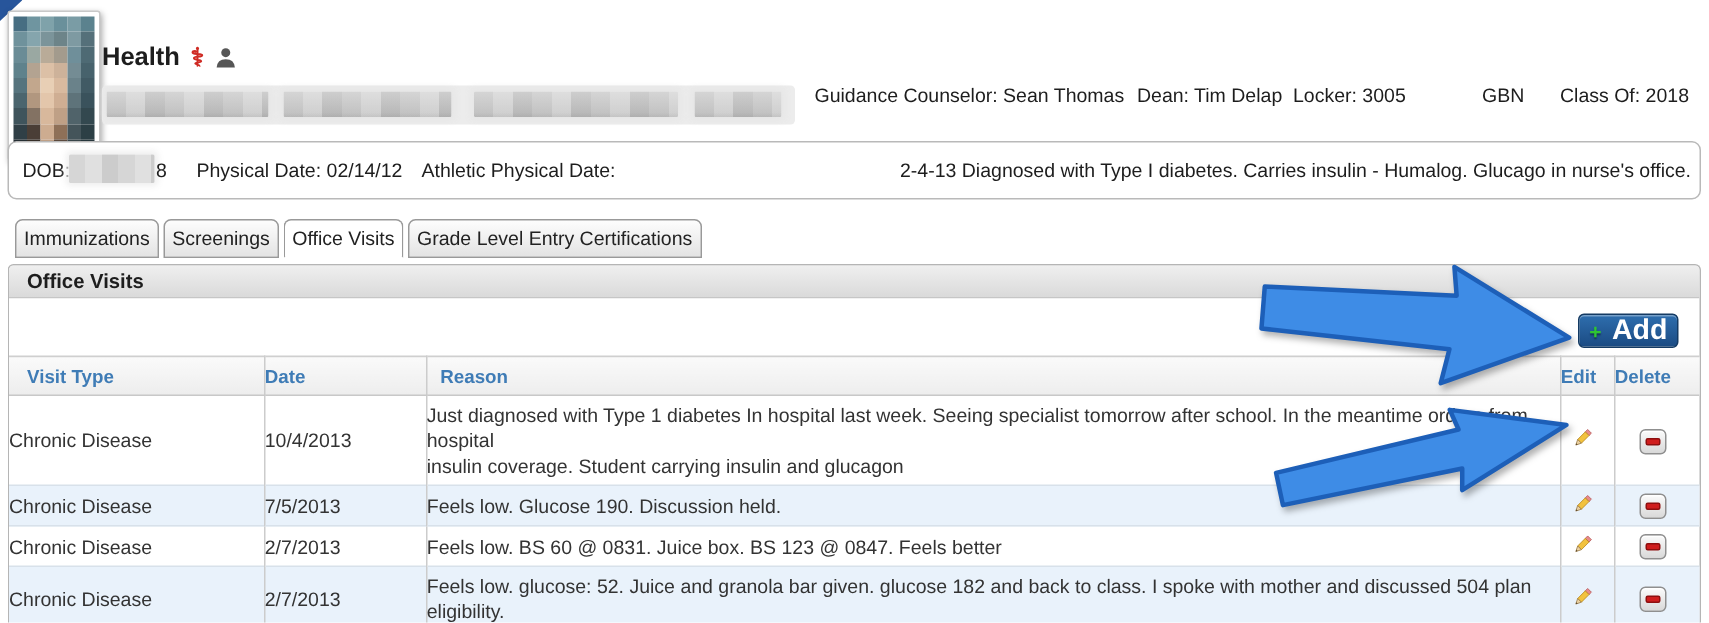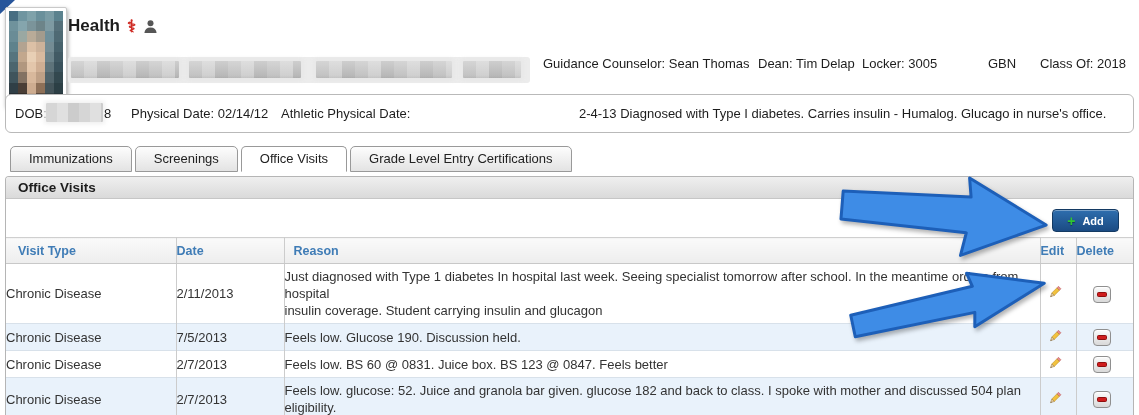--- a/index.html
+++ b/index.html
@@ -11,60 +11,60 @@
   
   .corner-tri { position:absolute; left:0; top:0; width:15px; height:14px;
     background:#27559b; clip-path:polygon(0 0,100% 0,0 100%); }
   
   .photo { position:absolute; left:5px; top:7px; width:62px; height:100px;
     background:#fff; border:1px solid #c9c9c9; padding:3px; border-radius:2px;
     box-shadow:1px 2px 4px rgba(0,0,0,.35); }
   .mosaic { width:100%; height:100%; display:grid;
     grid-template-columns:repeat(6,1fr); grid-template-rows:repeat(9,1fr); }
   
-  .page-title { position:absolute; left:68px; top:16px; font-size:17px;
+  .page-title { position:absolute; left:68px; top:28px; font-size:17px;
     font-weight:bold; color:#1d1d1d; display:flex; align-items:center; gap:7px; }
   .caduceus { color:#cf2b24; font-size:17px; line-height:1; }
   .person-icon svg { display:block; }
   .name-redact-wrap { position:absolute; left:68px; top:57px; width:462px; height:26px;
     background:#ececec; border-radius:3px; }
   .redact-seg { position:absolute; top:4px; height:17px; border-radius:1px;
     background:repeating-linear-gradient(90deg,#c3c3c3 0 13px,#d0d0d0 13px 26px,#b9b9b9 26px 39px),
                linear-gradient(180deg,rgba(255,255,255,.3),rgba(0,0,0,.06));
     background-blend-mode:overlay; box-shadow:0 0 4px 2px rgba(230,230,230,.9); }
   .info-line span { position:absolute; top:56px; white-space:nowrap; color:#1d1d1d; }
   
   .demo-box { position:absolute; left:5px; top:94px; width:1129px; height:39px;
     border:1px solid #b9b9b9; border-radius:6px; background:#fff; }
   .demo-box span { position:absolute; top:11px; white-space:nowrap; color:#1d1d1d; }
   .dob-redact { position:absolute; left:40px; top:8px; width:57px; height:19px;
     background:repeating-linear-gradient(90deg,#d6d6d6 0 11px,#e0e0e0 11px 22px,#cccccc 22px 33px);
     box-shadow:0 0 4px 2px rgba(238,238,238,.95); border-radius:1px; }
   
   .tabs { position:absolute; left:10px; top:146px; display:flex; gap:3px; }
-  .tab { padding:4px 18px 5px; border:1px solid #999; border-radius:5px 5px 0 0;
+  .tab { padding:4px 5px 5px; border:1px solid #999; border-radius:5px 5px 0 0;
     background:linear-gradient(#fdfdfd,#e3e3e3); font-size:13px; color:#222;
     white-space:nowrap; cursor:default; }
   .tab.active { background:#fff; border-bottom-color:#fff;
     box-shadow:0 1px 0 #fff; }
   
   .panel { position:absolute; left:5px; top:176px; width:1129px; height:240px;
     border:1px solid #b5b5b5; border-bottom:none; border-radius:4px 4px 0 0; background:#fff; }
   .panel-header { height:22px; background:linear-gradient(#efefef,#dadada);
     border-bottom:1px solid #c6c6c6; border-radius:3px 3px 0 0; }
   .panel-title { font-weight:bold; font-size:13.5px; color:#1d1d1d;
     padding-left:12px; line-height:22px; }
   .add-btn { position:absolute; left:1046px; top:32px; width:67px; height:23px;
     border:1px solid #143a63; border-radius:4px;
     background:linear-gradient(#2e6eae,#1b4b83);
     box-shadow:inset 0 1px 0 rgba(255,255,255,.35);
     display:flex; align-items:center; justify-content:center; gap:7px; cursor:pointer; }
   .add-plus { color:#2fc532; font-weight:bold; font-size:14px; line-height:1;
     text-shadow:0 1px 1px rgba(0,0,0,.4); }
-  .add-label { color:#fff; font-weight:bold; font-size:11px; }
+  .add-label { color:#fff; font-weight:bold; font-size:19px; }
   
   table.visits { position:absolute; left:0; top:60px; width:1127px;
     border-collapse:collapse; table-layout:fixed; font-size:13px; }
   table.visits th { height:26px; font-size:12.5px; font-weight:bold; color:#3f7cb6;
     border-top:1px solid #cfcfcf; border-bottom:1px solid #c8c8c8;
     background:linear-gradient(#fafafa,#ededed); text-align:left; }
   th.col-visit { padding-left:12px; }
   th.col-date, th.col-edit, th.col-del { text-align:center; }
   th.col-reason { padding-left:9px; }
   th.col-edit, th.col-del { color:#333; }
@@ -179,21 +179,21 @@
   <span style="left:988px;">GBN</span>
   <span style="left:1040px;">Class Of: 2018</span>
 </div>
 
 <div class="demo-box">
   <span style="left:9px;">DOB:</span>
   <div class="dob-redact"></div>
   <span style="left:98px;">8</span>
   <span style="left:125px;">Physical Date: 02/14/12</span>
   <span style="left:275px;">Athletic Physical Date:</span>
-  <span style="left:573px;">2-4-13 Diagnosed with Type I diabetes. Carries insulin - Humalog. Glucago in nurse's office.</span>
+  <span style="left:594px;">2-4-13 Diagnosed with Type I diabetes. Carries insulin - Humalog. Glucago in nurse's office.</span>
 </div>
 
 <div class="tabs">
   <div class="tab">Immunizations</div>
   <div class="tab">Screenings</div>
   <div class="tab active">Office Visits</div>
   <div class="tab">Grade Level Entry Certifications</div>
 </div>
 
 <div class="panel">
@@ -218,21 +218,21 @@
         <tr>
       <th class="col-visit vline-r">Visit Type</th>
       <th class="col-date vline-r">Date</th>
       <th class="col-reason vline-r">Reason</th>
       <th class="col-edit vline-r">Edit</th>
       <th class="col-del">Delete</th>
     </tr>
 
     <tr class="data-row tall">
       <td class="c-visit vline-r">Chronic Disease</td>
-      <td class="c-date vline-r">2/11/2013</td>
+      <td class="c-date vline-r">10/4/2013</td>
       <td class="c-reason vline-r">
         <div>Just diagnosed with Type 1 diabetes In hospital last week. Seeing specialist tomorrow after school. In the meantime orders from hospital</div>
         <div>insulin coverage. Student carrying insulin and glucagon</div>
       </td>
       <td class="c-edit vline-r">
         <span class="pencil">
           <svg width="14" height="14" viewBox="0 0 16 16">
                 <g transform="rotate(45 8 8)">
             <rect x="6.2" y="0.6" width="4" height="2.6" fill="#e88b8b" stroke="#b85a5a" stroke-width="0.6"></rect>
             <rect x="6.2" y="3.2" width="4" height="8.2" fill="#f2c23e" stroke="#b9881d" stroke-width="0.6"></rect>

